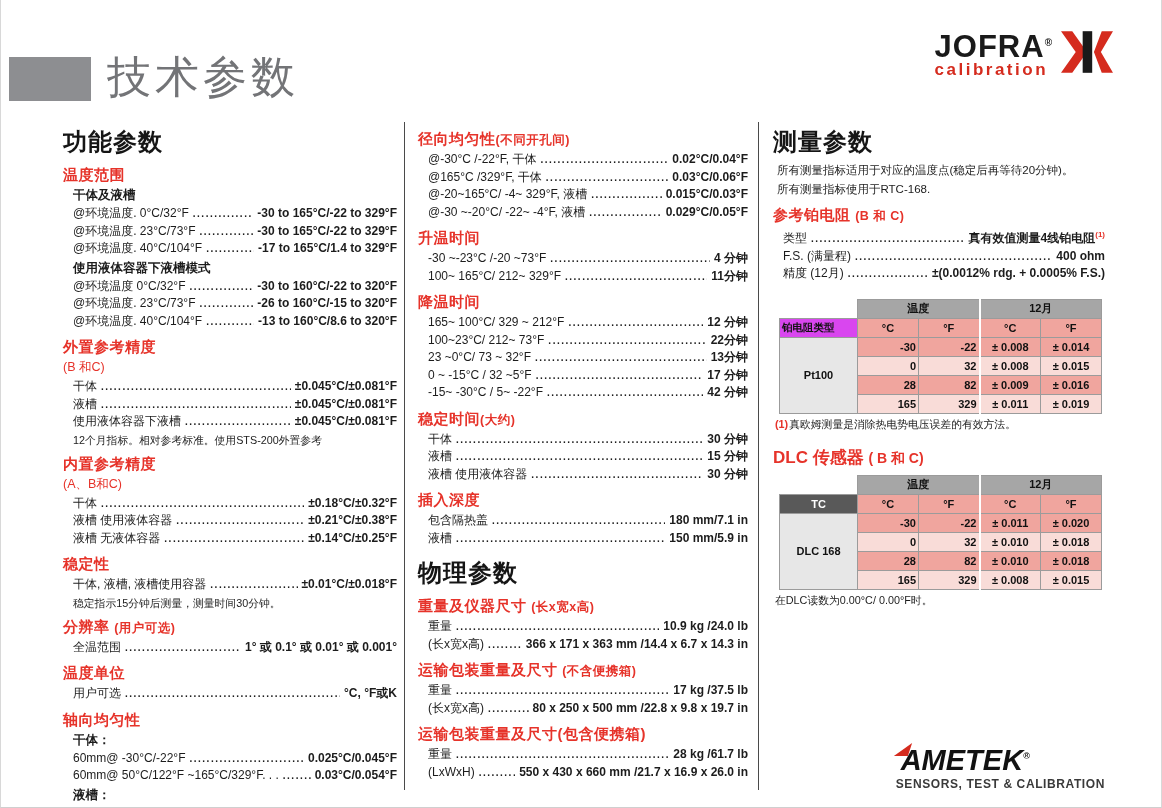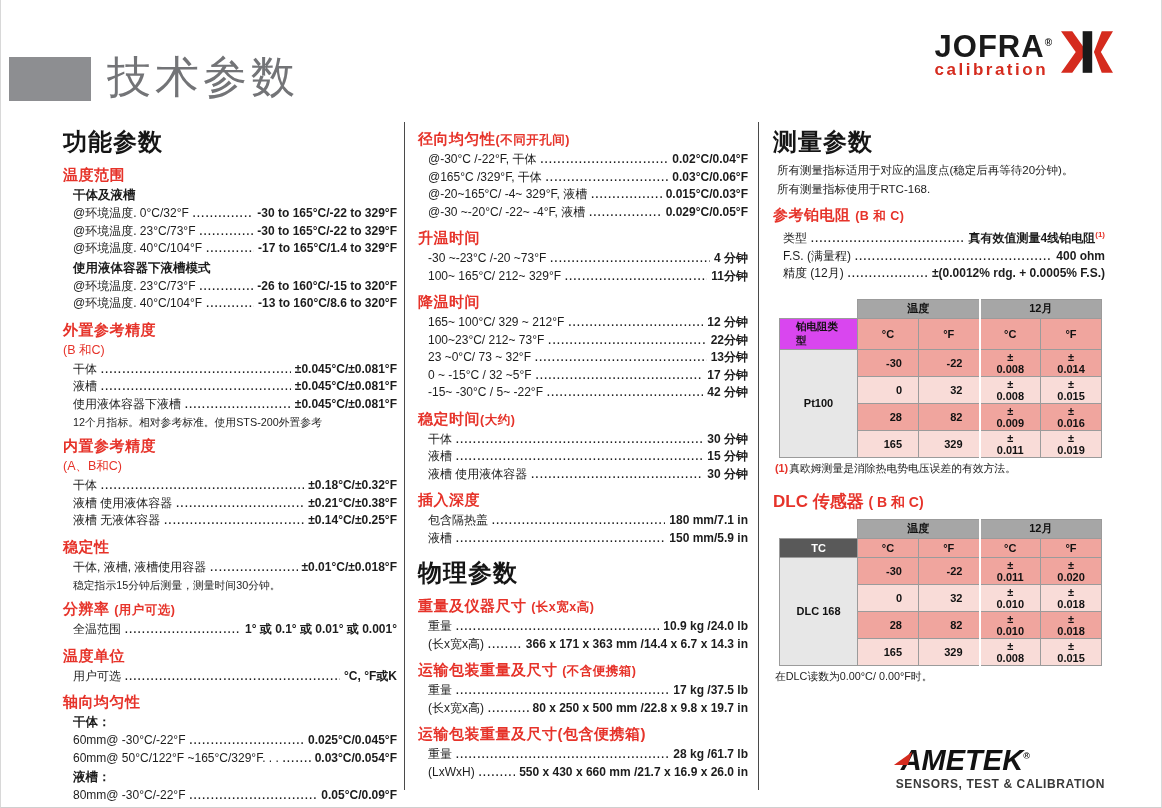--- a/index.html
+++ b/index.html
@@ -33,40 +33,40 @@
   .row { display:flex; align-items:baseline; padding-left:10px; font-size:12px; line-height:16.5px; color:#1c1c1c; }
   .lbl { white-space:nowrap; }
   .dots { flex:1 1 auto; overflow:hidden; white-space:nowrap; margin:0 4px; font-size:10px; font-weight:700; letter-spacing:1.5px; color:#1c1c1c; }
   .dots::after { content:"............................................................................................................"; }
   .val { white-space:nowrap; font-weight:700; }
   .val sup { color:#e6332a; font-weight:700; font-size:8px; }
   .note { font-size:10.8px; color:#1c1c1c; padding-left:10px; margin:2px 0 0; line-height:14px; }
   .section { margin-bottom:2px; }
   
   .spec-table { border-collapse:collapse; margin:6px 0 4px 6px; font-size:11px; color:#111; }
-  .spec-table th, .spec-table td { border:1px solid #9b9b9b; padding:1px 16px; height:19px; }
+  .spec-table th, .spec-table td { border:1px solid #9b9b9b; padding:1px 2px; height:19px; }
   .spec-table .corner-empty { border:none; background:#fff; }
   .spec-table th.gray { background:#a6a6a6; font-weight:700; text-align:center; }
   .spec-table th.sub { background:#f0a59e; font-weight:700; text-align:center; width:61px; }
   .spec-table .corner-light { background:#d946ef; font-weight:700; text-align:left; width:78px; font-size:10.5px; }
   .spec-table .corner-dark { background:#595959; color:#fff; font-weight:700; text-align:center; width:78px; }
   .spec-table .rowlabel { background:#e7e7e7; font-weight:700; text-align:center; vertical-align:middle; }
   .spec-table tr.r-a td { background:#f0a59e; }
   .spec-table tr.r-b td { background:#f9dcd8; }
   .spec-table tr.r-a td.rowlabel, .spec-table tr.r-b td.rowlabel { background:#e7e7e7; }
   .spec-table td.num { text-align:right; font-weight:700; }
   .spec-table td.pm { text-align:center; font-weight:700; }
   .gsplit { border-left:2px solid #ffffff !important;margin-top:32px; }
   .footnote { font-size:10.8px; margin:2px 0 6px 2px; color:#1c1c1c; }
   .fn-marker { color:#e6332a; font-weight:700; margin-right:1px; }
   h3.dlc { color:#e6332a; font-size:17px; font-weight:700; margin:14px 0 2px; }
   h3.dlc .paren { font-size:14px; }
   
   .ametek { position:absolute; right:56px; bottom:16px; text-align:left; }
-  .ametek-row { display:flex; align-items:center; }
+  .ametek-row { display:flex; align-items:flex-start; }
   .ametek-tri { width:0; height:0; border-left:14px solid transparent; border-bottom:13px solid #d52b1e; transform:skewX(-18deg); margin-right:-9px; margin-bottom:1px; }
   .ametek-name { font-size:29px; font-weight:900; font-style:italic; color:#121212; letter-spacing:0; line-height:27px; }
   .ametek-name sup { font-size:9px; font-style:normal; }
   .ametek-sub { font-size:12px; font-weight:700; color:#3a3a3a; letter-spacing:0.6px; margin-top:3px; }
 </style>
 </head>
 <body>
 
 <div class="page">
 
@@ -104,20 +104,25 @@
           <span class="dots"></span>
           <span class="val">-30 to 165°C/-22 to 329°F</span>
         </div>
       <div class="row">
           <span class="lbl">@环境温度. 40°C/104°F</span>
           <span class="dots"></span>
           <span class="val">-17 to 165°C/1.4 to 329°F</span>
         </div>
       <div class="grp">使用液体容器下液槽模式</div>
       <div class="row">
+          <span class="lbl">@环境温度 0°C/32°F</span>
+          <span class="dots"></span>
+          <span class="val">-30 to 160°C/-22 to 320°F</span>
+        </div>
+      <div class="row">
           <span class="lbl">@环境温度. 23°C/73°F</span>
           <span class="dots"></span>
           <span class="val">-26 to 160°C/-15 to 320°F</span>
         </div>
       <div class="row">
           <span class="lbl">@环境温度. 40°C/104°F</span>
           <span class="dots"></span>
           <span class="val">-13 to 160°C/8.6 to 320°F</span>
         </div>
     </div>

